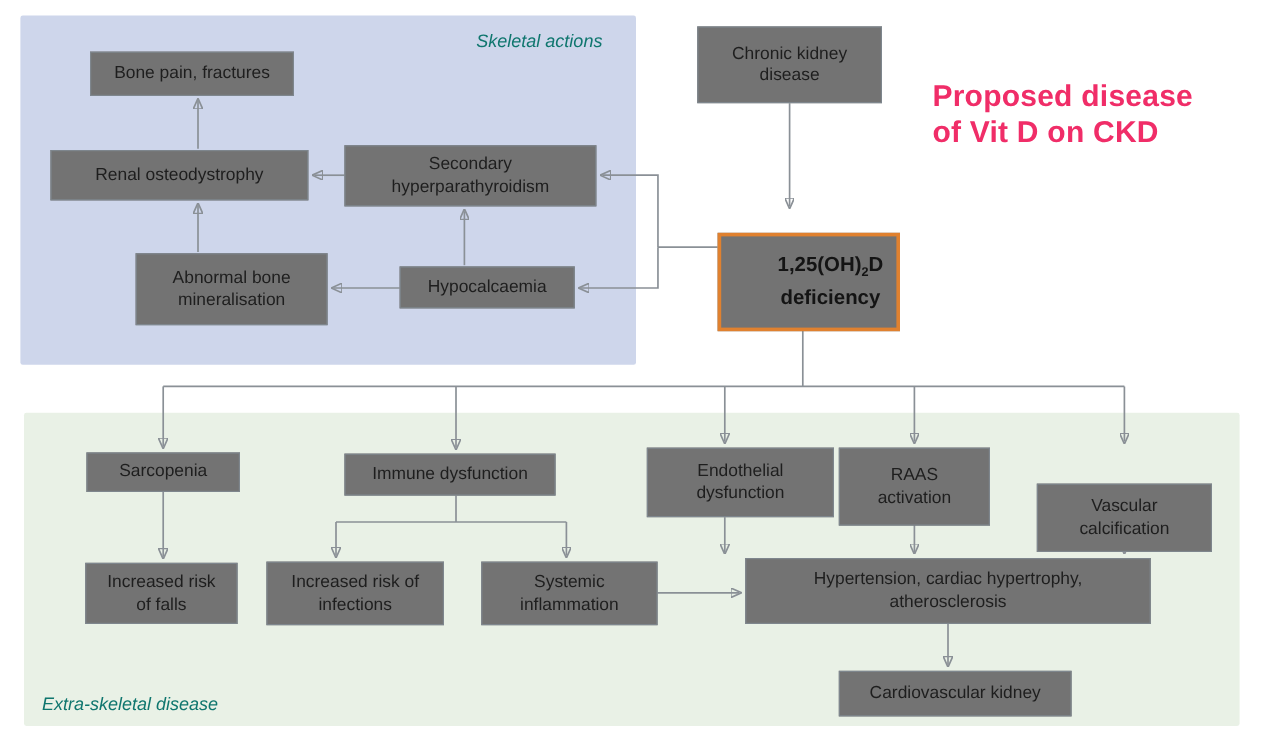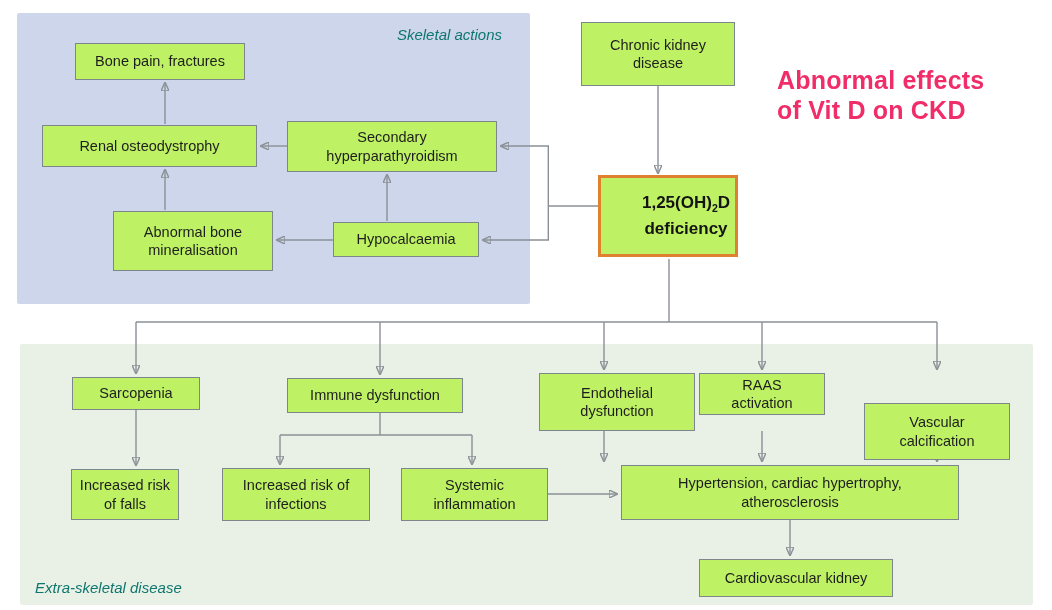--- a/index.html
+++ b/index.html
@@ -8,21 +8,21 @@
     font-family:"Liberation Sans","DejaVu Sans",sans-serif; overflow:hidden;
   }
   .region { position:absolute; border-radius:2px; }
   #region-skeletal { left:17px; top:13px; width:513px; height:291px; background:#CED6EB; }
   #region-extra    { left:20px; top:344px; width:1013px; height:261px; background:#E9F1E6; }
 
   #edges { position:absolute; left:0; top:0; width:1052px; height:610px; pointer-events:none; }
   #edges path { stroke:#8A9096; stroke-width:1.4; fill:none; }
 
   .node {
-    position:absolute; box-sizing:border-box; background:#bef264;
+    position:absolute; box-sizing:border-box; background:#737373;
     border:1.5px solid #7E868D; color:#1E1E1E;
     display:flex; align-items:center; justify-content:center;
     text-align:center; font-size:14.5px; line-height:1.25; padding:2px 6px;
   }
   .node span { white-space:pre-line; }
 
   .node.deficiency {
     flex-direction:column; border:3px solid #E0812F;
     font-weight:bold; font-size:17px; line-height:1.45; color:#141414;
   }
@@ -79,21 +79,21 @@
     <path d="M762,431 L762,460" marker-end="url(#ah)"></path>
     <path d="M937,430 L937,460" marker-end="url(#ah)"></path>
     <path d="M548,494 L616,494" marker-end="url(#ah)"></path>
     <path d="M790,520 L790,554" marker-end="url(#ah)"></path>
   </svg>
 
   <div class="region-label" id="skeletal-label">Skeletal actions</div>
   <div class="region-label" id="extra-label">Extra-skeletal disease</div>
 
   <div id="diagram-title">
-    <div>Abnormal effects</div>
+    <div>Proposed disease</div>
     <div>of Vit D on CKD</div>
   </div>
 
   <div class="node" style="left:75px;top:43px;width:170px;height:37px;">
     <span>Bone pain, fractures</span>
   </div>
   <div class="node" style="left:42px;top:125px;width:215px;height:42px;">
     <span>Renal osteodystrophy</span>
   </div>
   <div class="node" style="left:287px;top:121px;width:210px;height:51px;">
@@ -106,48 +106,48 @@
   </div>
   <div class="node" style="left:333px;top:222px;width:146px;height:35px;">
     <span>Hypocalcaemia</span>
   </div>
 
   <div class="node" style="left:581px;top:22px;width:154px;height:64px;">
     <span>Chronic kidney
 disease</span>
   </div>
 
-  <div class="node deficiency" style="left:598px;top:175px;width:140px;height:82px;padding-left:42px;">
+  <div class="node deficiency" style="left:598px;top:194px;width:152px;height:82px;padding-left:42px;">
     <div><span>1,25(OH)</span><sub>2</sub><span>D</span></div>
     <div>deficiency</div>
   </div>
 
   <div class="node" style="left:72px;top:377px;width:128px;height:33px;">
     <span>Sarcopenia</span>
   </div>
   <div class="node" style="left:287px;top:378px;width:176px;height:35px;">
     <span>Immune dysfunction</span>
   </div>
-  <div class="node" style="left:71px;top:469px;width:108px;height:51px;justify-content:center;">
+  <div class="node" style="left:71px;top:469px;width:127px;height:51px;justify-content:center;">
     <span>Increased risk
 of falls</span>
   </div>
   <div class="node" style="left:222px;top:468px;width:148px;height:53px;">
     <span>Increased risk of
 infections</span>
   </div>
   <div class="node" style="left:401px;top:468px;width:147px;height:53px;">
     <span>Systemic
 inflammation</span>
   </div>
   <div class="node" style="left:539px;top:373px;width:156px;height:58px;">
     <span>Endothelial
 dysfunction</span>
   </div>
-  <div class="node" style="left:699px;top:373px;width:126px;height:42px;align-items:flex-end;">
+  <div class="node" style="left:699px;top:373px;width:126px;height:65px;">
     <span>RAAS
 activation</span>
   </div>
   <div class="node" style="left:864px;top:373px;width:146px;height:57px;margin-top:30px;">
     <span>Vascular
 calcification</span>
   </div>
   <div class="node" style="left:621px;top:465px;width:338px;height:55px;">
     <span>Hypertension, cardiac hypertrophy,
 atherosclerosis</span>

